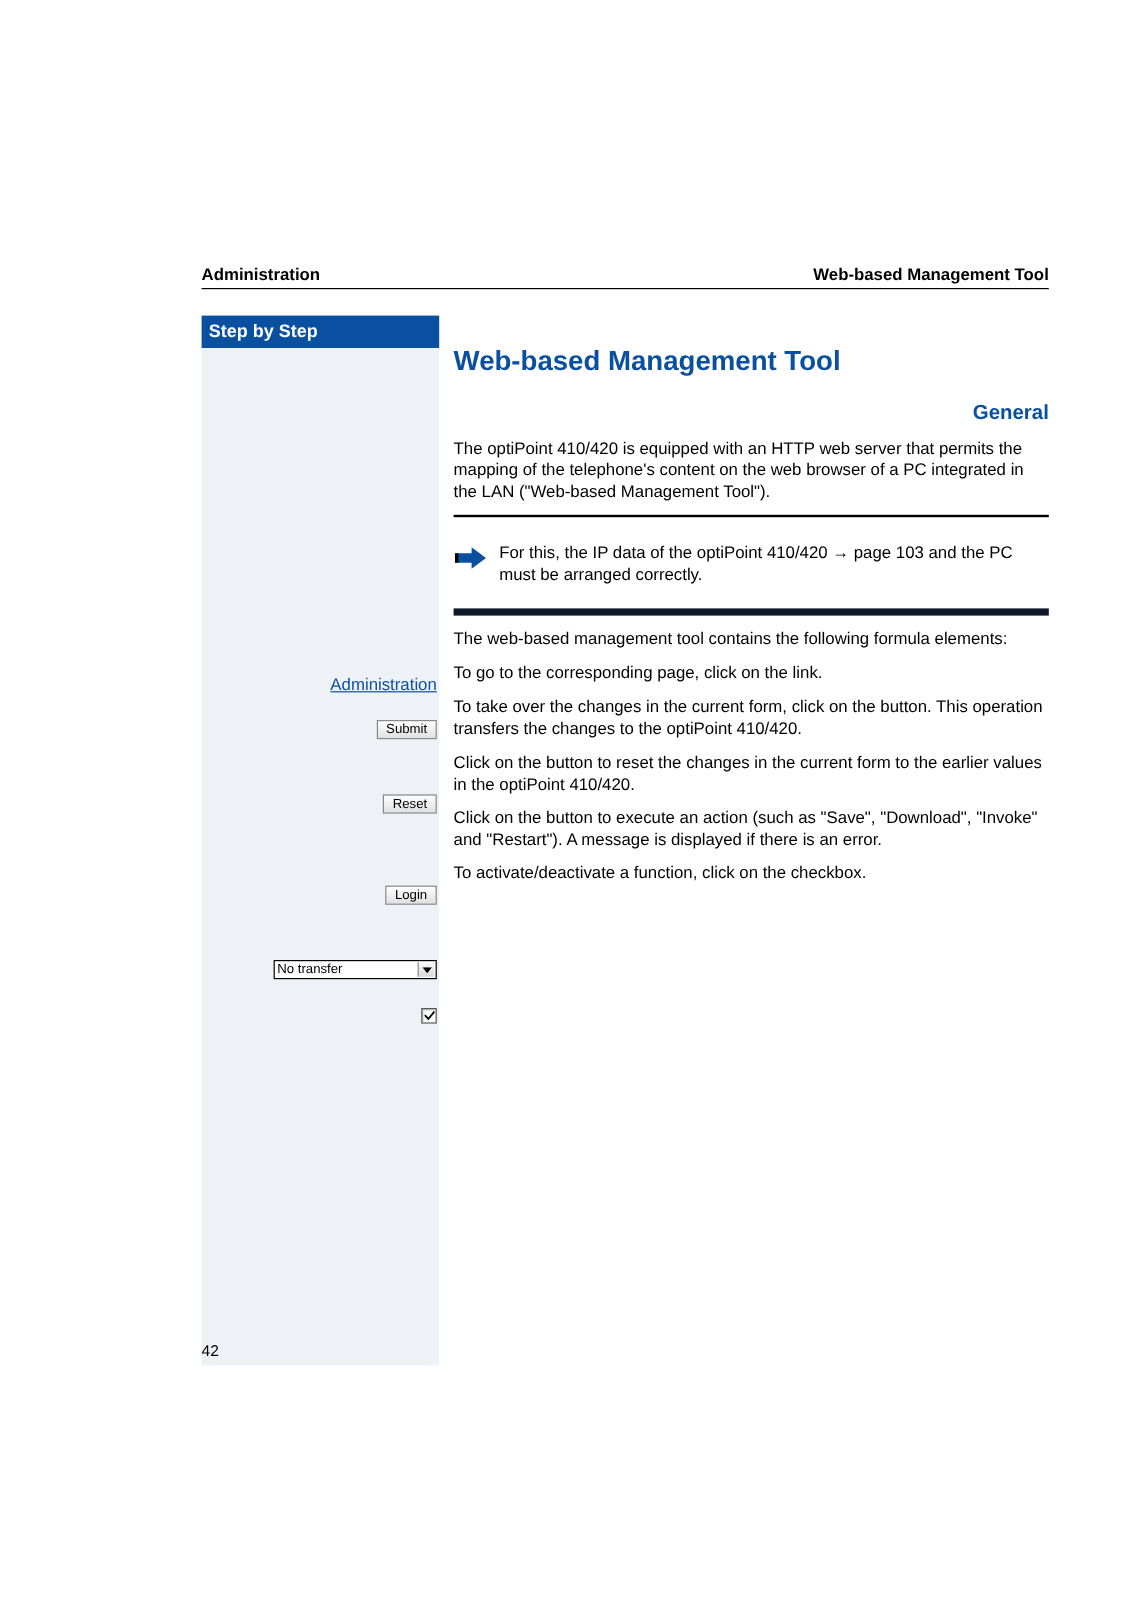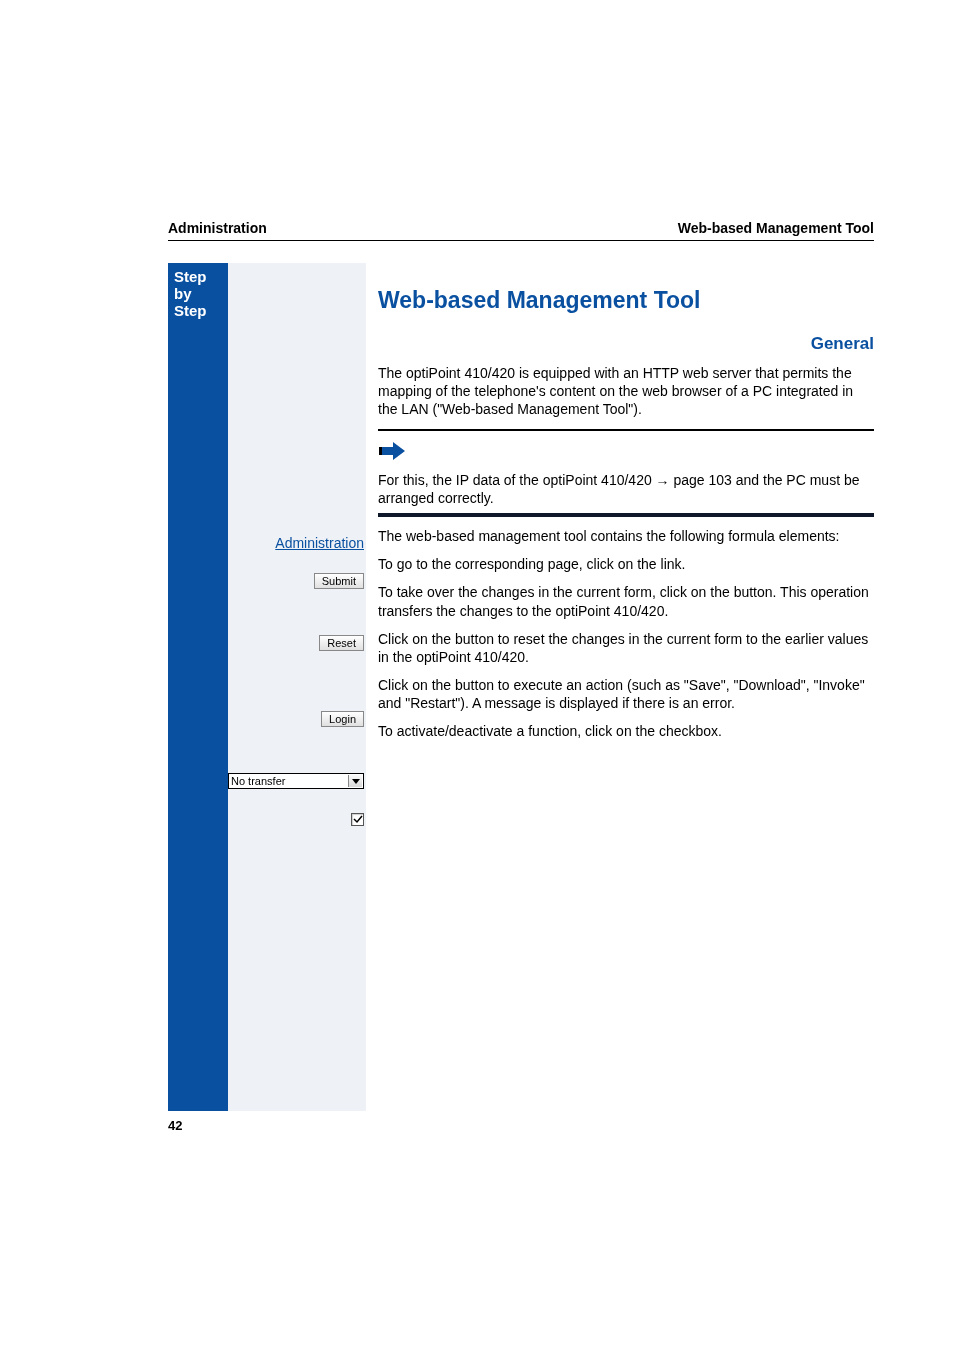--- a/index.html
+++ b/index.html
@@ -28,21 +28,21 @@
       margin-bottom: 22px;
     }
     .content-area {
       display: flex;
       gap: 12px;
     }
     .left-col {
       width: 198px;
       flex-shrink: 0;
       display: flex;
-      flex-direction: row;
+      flex-direction: column;
     }
     .right-col {
       flex: 1;
     }
     .step-header {
       background: #0a50a0;
       color: #fff;
       font-weight: bold;
       font-size: 15px;
       padding: 5px 6px;
@@ -79,26 +79,25 @@
       text-align: right;
     }
     .body-text {
       font-size: 14px;
       color: #000;
       line-height: 1.3;
       margin-bottom: 10px;
     }
     .note-box {
       border-top: 2px solid #000;
-      border-bottom: 4px solid #0f172a;
-      padding: 6px 0;
+      border-bottom: 6px solid #0f172a;
+      padding: 20px 0;
       display: flex;
       gap: 8px;
       margin-bottom: 10px;
-      flex-direction: column;
     }
     .note-icon {
       width: 30px;
       flex-shrink: 0;
       display: flex;
       align-items: flex-start;
       justify-content: center;
       padding-top: 2px;
     }
     .note-text {
@@ -162,21 +161,21 @@
     }
     .ui-checkbox svg {
       width: 10px;
       height: 10px;
     }
     .page-number {
       position: absolute;
       bottom: 218px;
       left: 168px;
       font-size: 13px;
-      font-weight: bold;
+      font-weight: normal;
     }
   </style>
 </head>
 <body>
 
 <div class="page">
 
   <div class="header-row">
     <span>Administration</span>
     <span>Web-based Management Tool</span>

